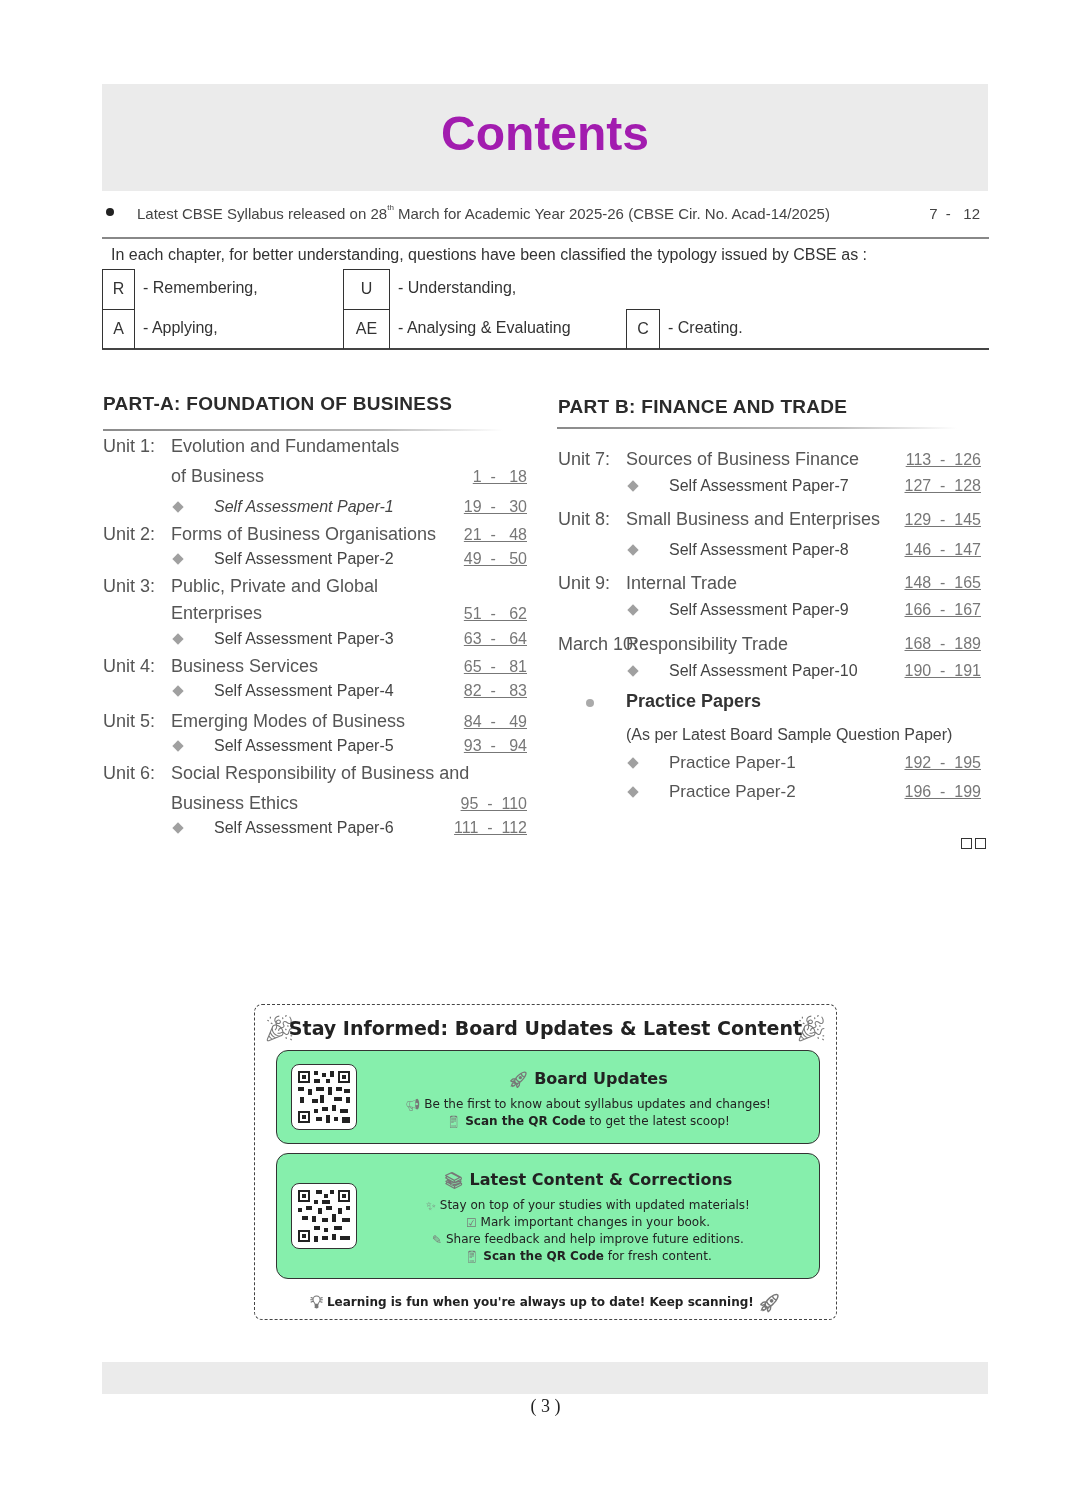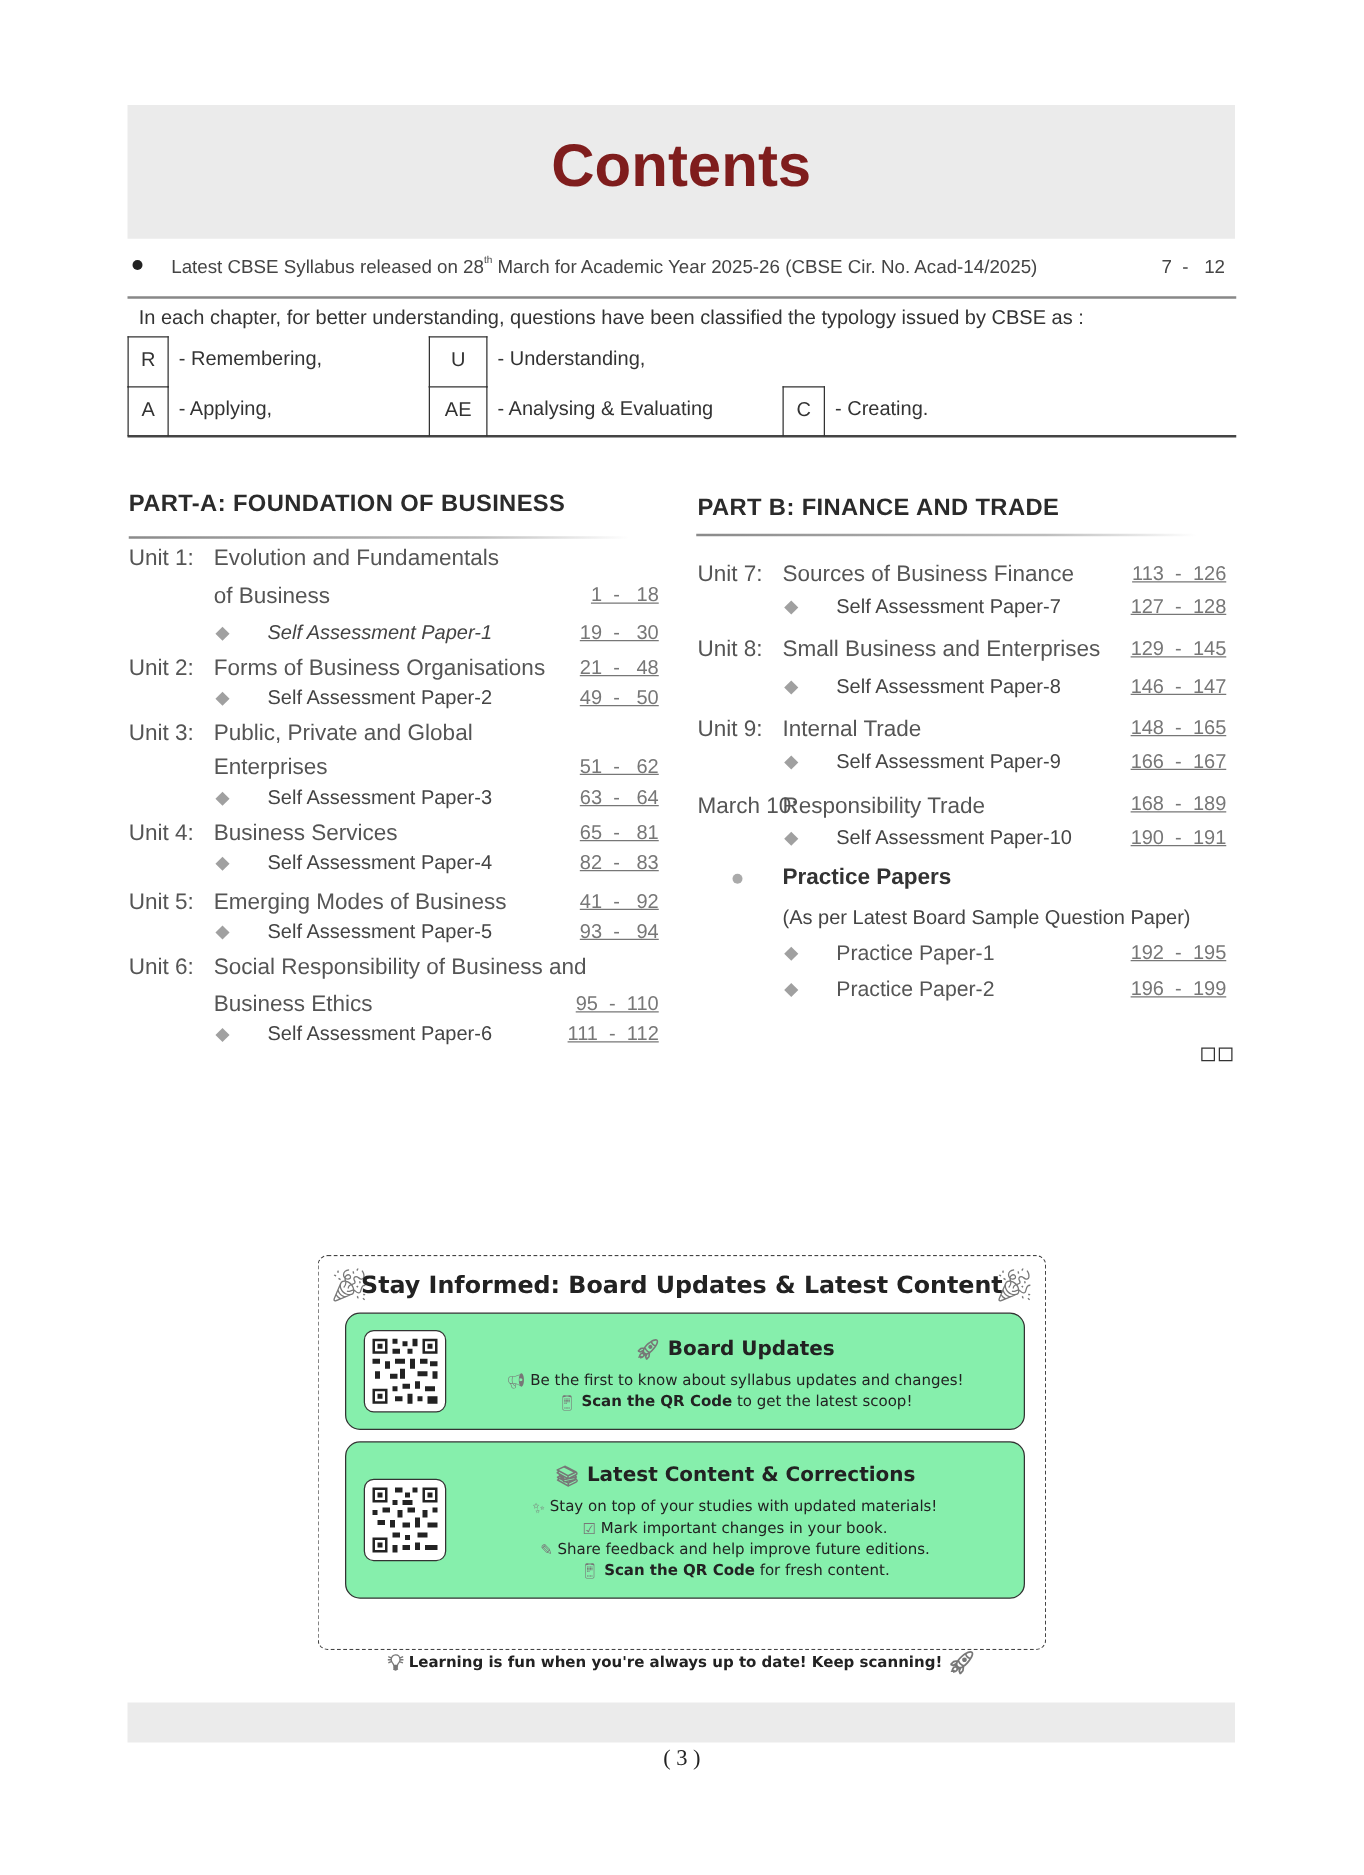--- a/index.html
+++ b/index.html
@@ -1,19 +1,19 @@
 <!DOCTYPE html>
 <html><head>
 <meta charset="utf-8">
 <style>
   html,body{margin:0;padding:0;background:#fff;}
   body{width:1091px;height:1500px;position:relative;font-family:"Liberation Sans",sans-serif;color:#444;overflow:hidden;}
   .abs{position:absolute;}
   .title-band{left:102px;top:84px;width:886px;height:107px;background:#ebebeb;}
-  .title-band h1{margin:0;position:absolute;left:0;right:0;top:22px;text-align:center;font-size:48px;font-weight:bold;color:#7f1d1d;letter-spacing:0px;}
+  .title-band h1{margin:0;position:absolute;left:0;right:0;top:22px;text-align:center;font-size:48px;font-weight:bold;color:#a21caf;letter-spacing:0px;}
   .syl-row{left:102px;top:200px;width:886px;height:28px;font-size:15px;color:#444;}
   .syl-row .dot{position:absolute;left:4px;top:8px;width:8px;height:8px;border-radius:50%;background:#222;}
   .syl-row .txt{position:absolute;left:35px;top:5px;}
   .syl-row sup{font-size:8px;vertical-align:top;position:relative;top:-2px;}
   .syl-row .pg{position:absolute;right:8px;top:5px;}
   .syl-line{left:102px;top:237px;width:887px;height:2px;background:#888;}
   .typ-intro{left:111px;top:246px;font-size:16px;color:#333;}
   .typ-grid{left:102px;top:268px;width:887px;height:80px;border-bottom:2px solid #444;}
   .box{position:absolute;border:1px solid #333;border-bottom:none;text-align:center;font-size:16px;color:#333;line-height:38px;}
   .lbl{position:absolute;font-size:16px;color:#333;line-height:38px;}
@@ -26,21 +26,21 @@
   .pp-title{font-size:18px;font-weight:bold;color:#333;}
   .pp-dot{width:8px;height:8px;border-radius:50%;background:#aaa;}
   .end-mark{width:9px;height:9px;border:1.5px solid #333;}
   .info-box{left:254px;top:1004px;width:581px;height:314px;border:1.5px dashed #444;border-radius:8px;font-family:"DejaVu Sans",sans-serif;}
   .info-title{position:absolute;left:0;right:0;top:12px;text-align:center;font-size:19px;font-weight:bold;color:#222;}
   .card{position:absolute;left:21px;width:542px;background:#86efac;border:1.5px solid #333;border-radius:12px;}
   .qr{position:absolute;left:14px;width:64px;height:64px;background:#fff;border:1.5px solid #333;border-radius:8px;}
   .card-head{position:absolute;left:80px;right:0;text-align:center;font-size:16px;font-weight:bold;color:#222;}
   .card-line{position:absolute;left:80px;right:0;text-align:center;font-size:12px;color:#222;}
   .card-line b{font-weight:bold;}
-  .footer-note{position:absolute;left:0;right:0;top:286px;text-align:center;font-size:12px;font-weight:bold;color:#222;margin-top:28px;}
+  .footer-note{position:absolute;left:0;right:0;top:286px;text-align:center;font-size:12px;font-weight:bold;color:#222;}
   .emoji{display:inline-block;vertical-align:middle;color:#777;}
   .bottom-band{left:102px;top:1362px;width:886px;height:32px;background:#ebebeb;}
   .page-num{left:0;right:0;top:1396px;text-align:center;font-family:"Liberation Serif",serif;font-size:18px;color:#222;}
 </style>
 </head>
 <body>
 
 <div class="abs title-band">
   <h1>Contents</h1>
 </div>
@@ -96,21 +96,21 @@
 
   <div class="row" style="left:103px;top:656px;">Unit 4:</div>
   <div class="row" style="left:171px;top:656px;">Business Services</div>
   <div class="pages" style="right:564px;top:658px;white-space:pre">65  -   81</div>
   <span class="diamond" style="left:174px;top:687px;"></span>
   <div class="row sub" style="left:214px;top:682px;text-align:right;">Self Assessment Paper-4</div>
   <div class="pages" style="right:564px;top:682px;white-space:pre">82  -   83</div>
 
   <div class="row" style="left:103px;top:711px;">Unit 5:</div>
   <div class="row" style="left:171px;top:711px;">Emerging Modes of Business</div>
-  <div class="pages" style="right:564px;top:713px;white-space:pre">41  -   92</div>
+  <div class="pages" style="right:564px;top:713px;white-space:pre">84  -   49</div>
   <span class="diamond" style="left:174px;top:742px;"></span>
   <div class="row sub" style="left:214px;top:737px;">Self Assessment Paper-5</div>
   <div class="pages" style="right:564px;top:737px;white-space:pre">93  -   94</div>
 
   <div class="row" style="left:103px;top:763px;">Unit 6:</div>
   <div class="row" style="left:171px;top:763px;">Social Responsibility of Business and</div>
   <div class="row" style="left:171px;top:793px;">Business Ethics</div>
   <div class="pages" style="right:564px;top:795px;white-space:pre">95  -  110</div>
   <span class="diamond" style="left:174px;top:824px;"></span>
   <div class="row sub" style="left:214px;top:819px;">Self Assessment Paper-6</div>

